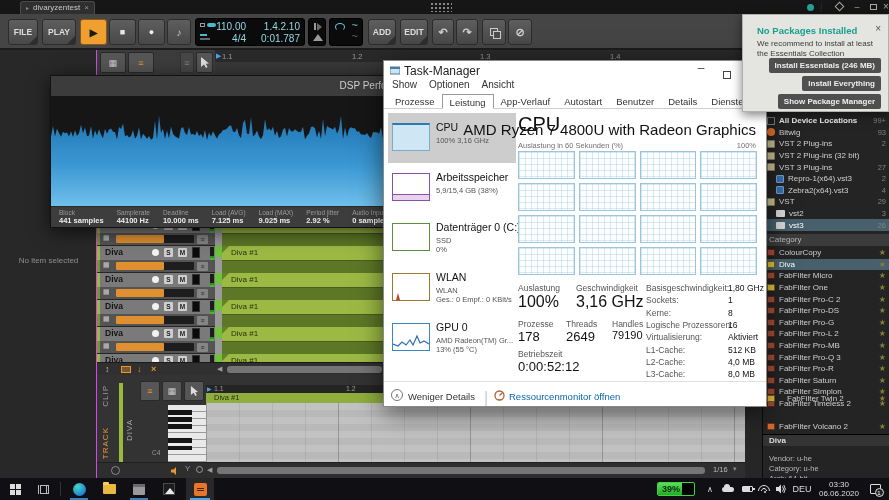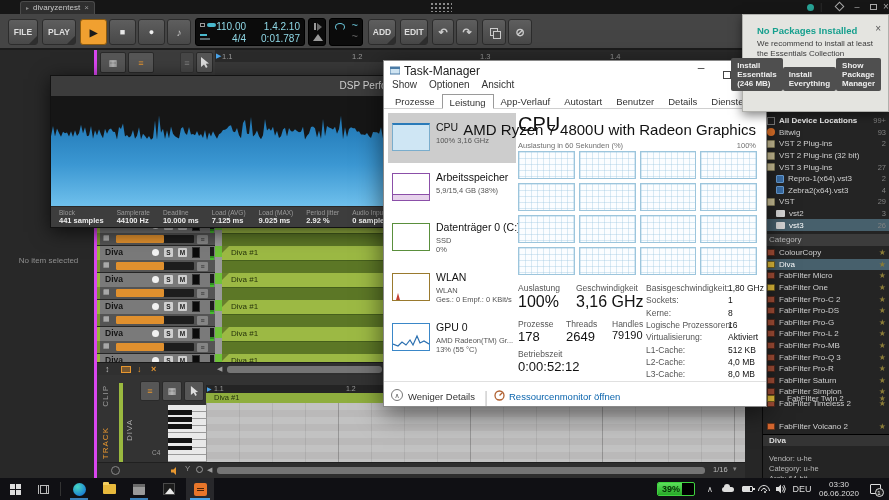--- a/index.html
+++ b/index.html
@@ -17,21 +17,21 @@
 .winctl{position:absolute;top:1px;height:12px;color:#aaa;font-size:9px;line-height:12px;text-align:center}
 .toolbar{position:absolute;left:0;top:14px;width:889px;height:36px;background:#454545;border-bottom:2px solid #1c1c1c}
 .tbtn{position:absolute;top:5px;height:26px;background:linear-gradient(#5e5e5e,#484848);
   border:1px solid #2c2c2c;border-radius:3px;color:#ddd;font-size:8.5px;font-weight:bold;
   display:flex;align-items:center;justify-content:center;overflow:hidden}
 .fold:after{content:"";position:absolute;right:0;bottom:0;border:4px solid transparent;
   border-right-color:#2e2e2e;border-bottom-color:#2e2e2e}
 .blackpan{position:absolute;top:4px;height:28px;background:#0b0b0b;border-radius:3px;border:1px solid #000}
 .disp-num{position:absolute;right:4px;font-size:10px;font-weight:normal;color:#8fd8e6;text-align:right}
 
-#inspector{position:absolute;left:0;top:50px;width:97px;height:428px;background:#282828;border-right:3px solid #d946ef}
+#inspector{position:absolute;left:0;top:50px;width:97px;height:428px;background:#282828;border-right:1px solid #d946ef}
 #arr-toolbar{position:absolute;left:97px;top:50px;width:118px;height:25px;background:#3c3c3c}
 .sqbtn{position:absolute;top:2px;height:21px;background:#565656;border:1px solid #2a2a2a;border-radius:2px;
   color:#ccc;display:flex;align-items:center;justify-content:center;font-size:9px}
 #ruler{position:absolute;left:215px;top:50px;width:547px;height:12px;background:#2a2a2a;color:#9a9a9a;font-size:7.5px}
 #arr-bg{position:absolute;left:215px;top:62px;width:530px;height:300px;background:#383838}
 #tracks{position:absolute;left:97px;top:75px;width:648px;height:287px;overflow:hidden}
 .trow{position:absolute;left:0;width:648px;height:27px;border-bottom:1px solid #262626}
 .thead{position:absolute;left:0;top:0;width:118px;height:26px;background:#7a7a7a;border-left:3px solid #9ab93f}
 .thead .nm{position:absolute;left:5px;top:1px;font-size:8.5px;color:#151515;font-weight:bold}
 .dot{position:absolute;width:7px;height:7px;border-radius:50%;background:#f2f2f2;top:3px}
@@ -763,21 +763,21 @@
           <line x1="5.5" y1="5.5" x2="8.5" y2="2.5" stroke="#b06030" stroke-width="1.3"></line>
       </svg>
       <span style="position:absolute;left:125px;top:9px;font-size:9.5px;color:#0a64ad">Ressourcenmonitor öffnen</span>
     </div>
   </div>
 
   <div id="notif">
     <div style="position:absolute;left:14px;top:10px;font-size:9.5px;font-weight:bold;color:#17a08e">No Packages Installed</div>
     <span style="position:absolute;right:7px;top:8px;font-size:10px;color:#555">×</span>
     <div style="position:absolute;left:14px;top:24px;width:128px;font-size:8px;color:#3a3a3a;line-height:9.5px">We recommend to install at least the Essentials Collection</div>
-    <div id="notif-btns" style="position:absolute;right:7px;top:40px;display:flex;flex-direction:row;align-items:flex-end">
+    <div id="notif-btns" style="position:absolute;right:7px;top:40px;display:flex;flex-direction:column;align-items:flex-end">
         <div class="nbtn">Install Essentials (246 MB)</div>
         <div class="nbtn">Install Everything</div>
         <div class="nbtn">Show Package Manager</div>
       </div>
   </div>
 
   <div id="taskbar">
     <div class="tb-app" style="left:2px">
       <i style="width:11px;height:11px;background:
         linear-gradient(#ddd,#ddd) 0 0/5px 5px no-repeat, linear-gradient(#ddd,#ddd) 6px 0/5px 5px no-repeat,

